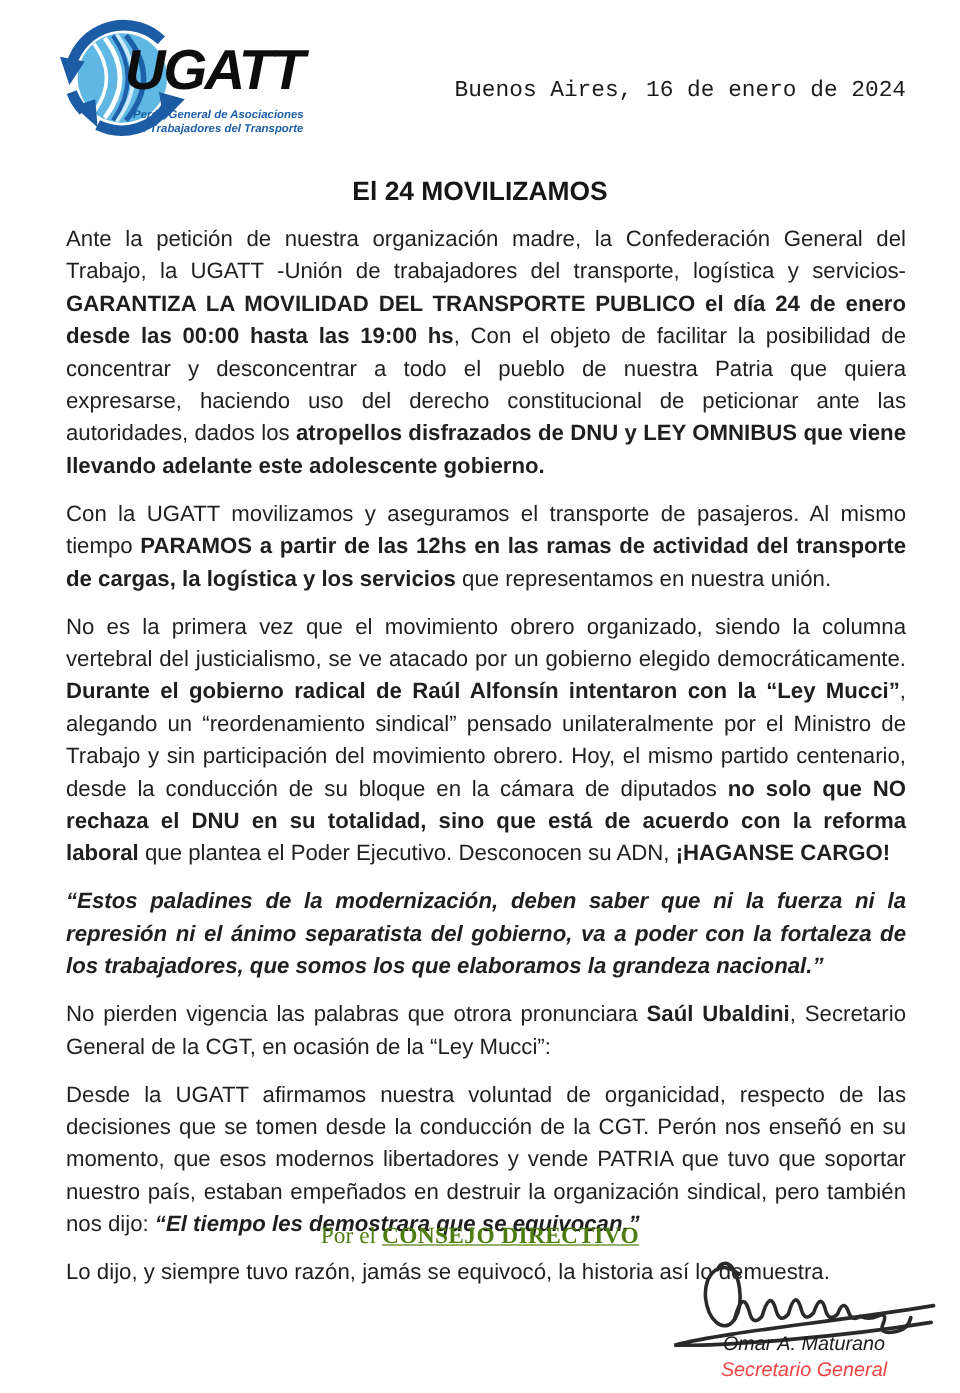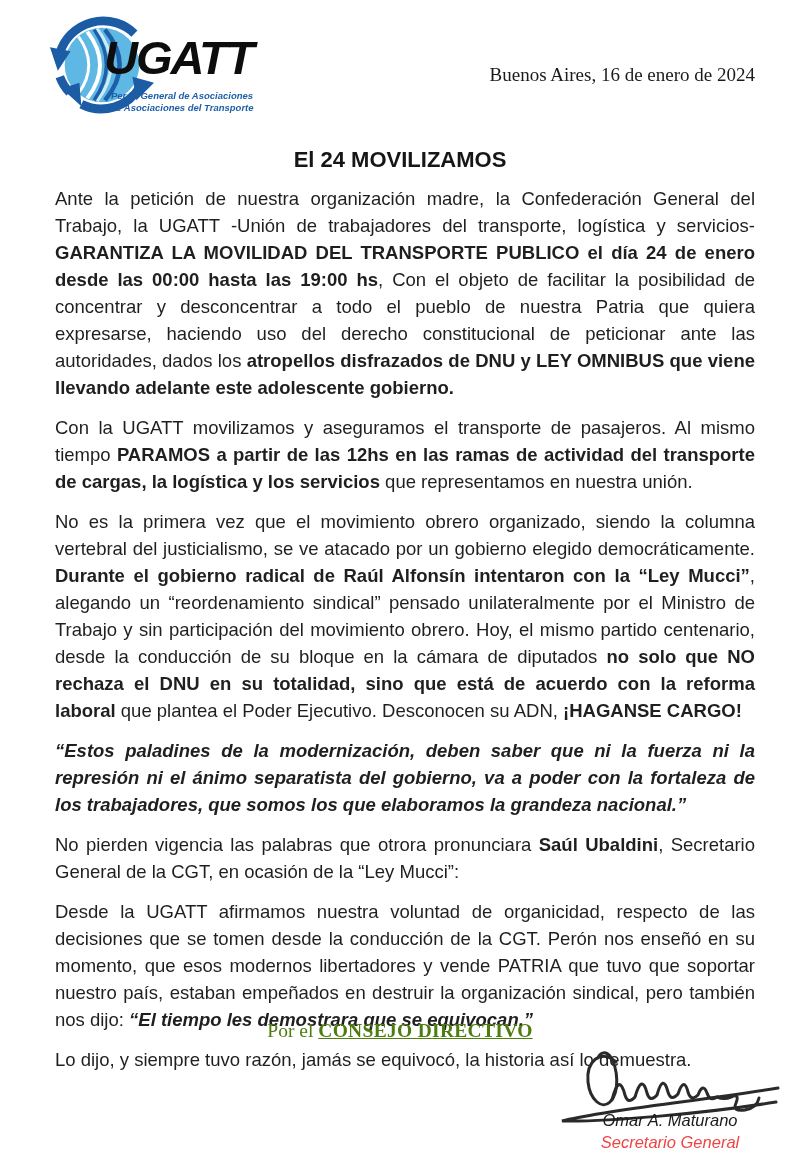--- a/index.html
+++ b/index.html
@@ -22,21 +22,21 @@
     white-space:nowrap;
   }
   .logo-subtitle{
     position:absolute;left:58px;top:80px;width:152px;
     text-align:center;color:#1d5fa8;
     font-size:9.5px;line-height:11.5px;
     font-style:italic;font-weight:700;
   }
   .dateline{
     position:absolute;top:64px;right:45px;
-    font-family:Liberation Serif, serif;
+    font-family:Liberation Mono, monospace;
     font-size:19px;color:#1b1b1b;
   }
   
   .title{
     position:absolute;top:132px;left:0;width:100%;
     text-align:center;font-size:22px;font-weight:bold;color:#161616;
   }
   
   .doc-body{
     position:absolute;left:55px;top:181px;width:700px;
@@ -88,21 +88,21 @@
       <path d="M88,24 A46,46 0 0 0 12,44" stroke="#1b5ca5" stroke-width="9" fill="none" stroke-linecap="butt"></path>
       <polygon points="2,38 23,42 10,62" fill="#1b5ca5"></polygon>
       <path d="M12,68 A46,46 0 0 0 22,84" stroke="#1b5ca5" stroke-width="9" fill="none"></path>
       <polygon points="14,80 32,74 34,98" fill="#1b5ca5"></polygon>
       <path d="M34,96 A46,46 0 0 0 94,78" stroke="#1b5ca5" stroke-width="9" fill="none"></path>
       <polygon points="86,68 90,92 108,74" fill="#1b5ca5"></polygon>
     </svg>
     <div class="logo-acronym">UGATT</div>
     <div class="logo-subtitle">
       <div>Perón General de Asociaciones</div>
-      <div>de Asociaciones del Transporte</div>
+      <div>de Trabajadores del Transporte</div>
     </div>
   </div>
 
   <div class="dateline">Buenos Aires, 16 de enero de 2024</div>
 
   <h1 class="title">El 24 MOVILIZAMOS</h1>
 
   <main class="doc-body">
       <p class="para"><span>Ante la petición de nuestra organización madre, la Confederación General del Trabajo, la UGATT -Unión de trabajadores del transporte, logística y servicios- </span><span class="b">GARANTIZA LA MOVILIDAD DEL TRANSPORTE PUBLICO el día 24 de enero desde las 00:00 hasta las 19:00 hs</span><span>, Con el objeto de facilitar la posibilidad de concentrar y desconcentrar a todo el pueblo de nuestra Patria que quiera expresarse, haciendo uso del derecho constitucional de peticionar ante las autoridades, dados los </span><span class="b">atropellos disfrazados de DNU y LEY OMNIBUS que viene llevando adelante este adolescente gobierno.</span></p>
       <p class="para"><span>Con la UGATT movilizamos y aseguramos el transporte de pasajeros. Al mismo tiempo </span><span class="b">PARAMOS a partir de las 12hs en las ramas de actividad del transporte de cargas, la logística y los servicios</span><span> que representamos en nuestra unión.</span></p>

